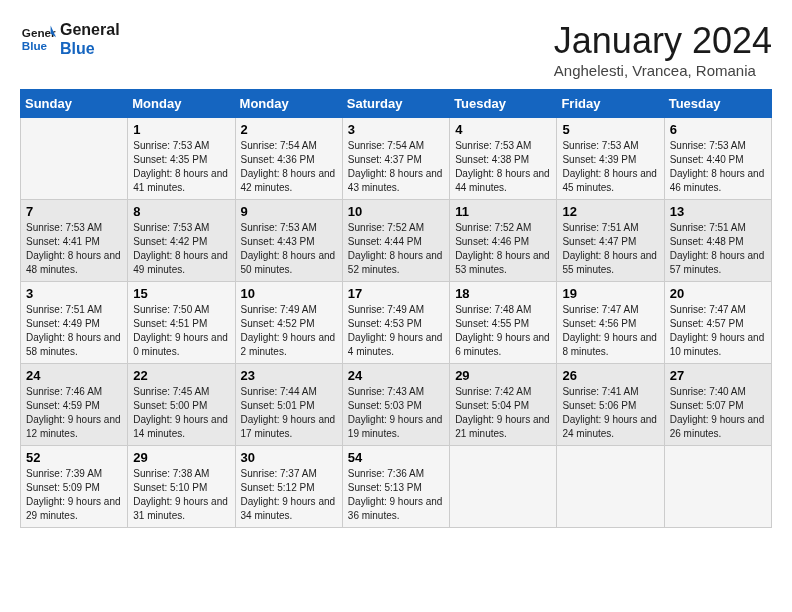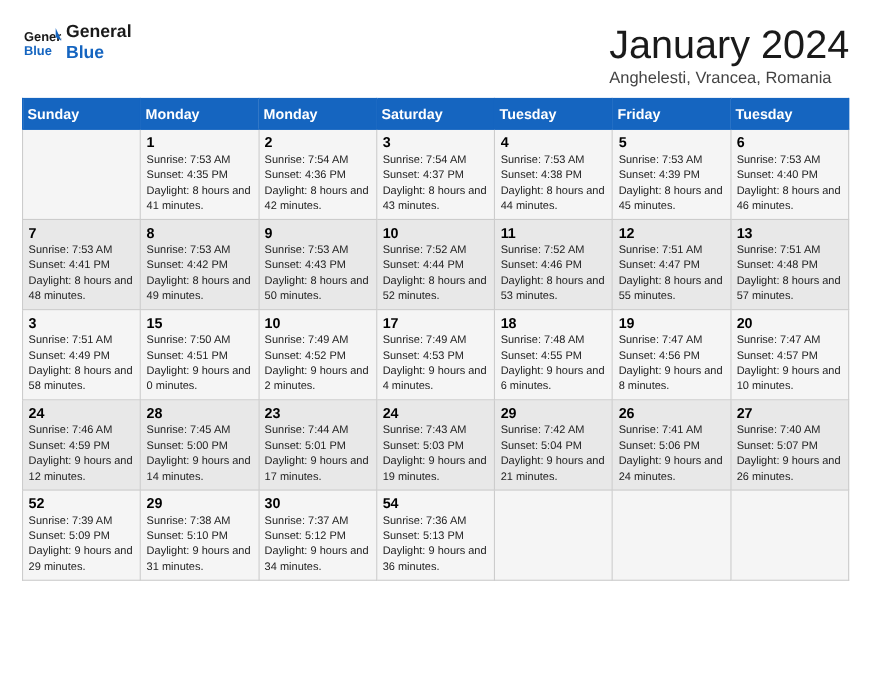--- a/index.html
+++ b/index.html
@@ -279,21 +279,21 @@
       <tr>
         <td>
           <span class="day-num">24</span>
         <div class="day-info">
           Sunrise: 7:46 AM<br>
           Sunset: 4:59 PM<br>
           Daylight: 9 hours and 12 minutes.
         </div>
         </td>
         <td>
-          <span class="day-num">28</span>
+          <span class="day-num">22</span>
         <div class="day-info">
           Sunrise: 7:45 AM<br>
           Sunset: 5:00 PM<br>
           Daylight: 9 hours and 14 minutes.
         </div>
         </td>
         <td>
           <span class="day-num">23</span>
         <div class="day-info">
           Sunrise: 7:44 AM<br>

